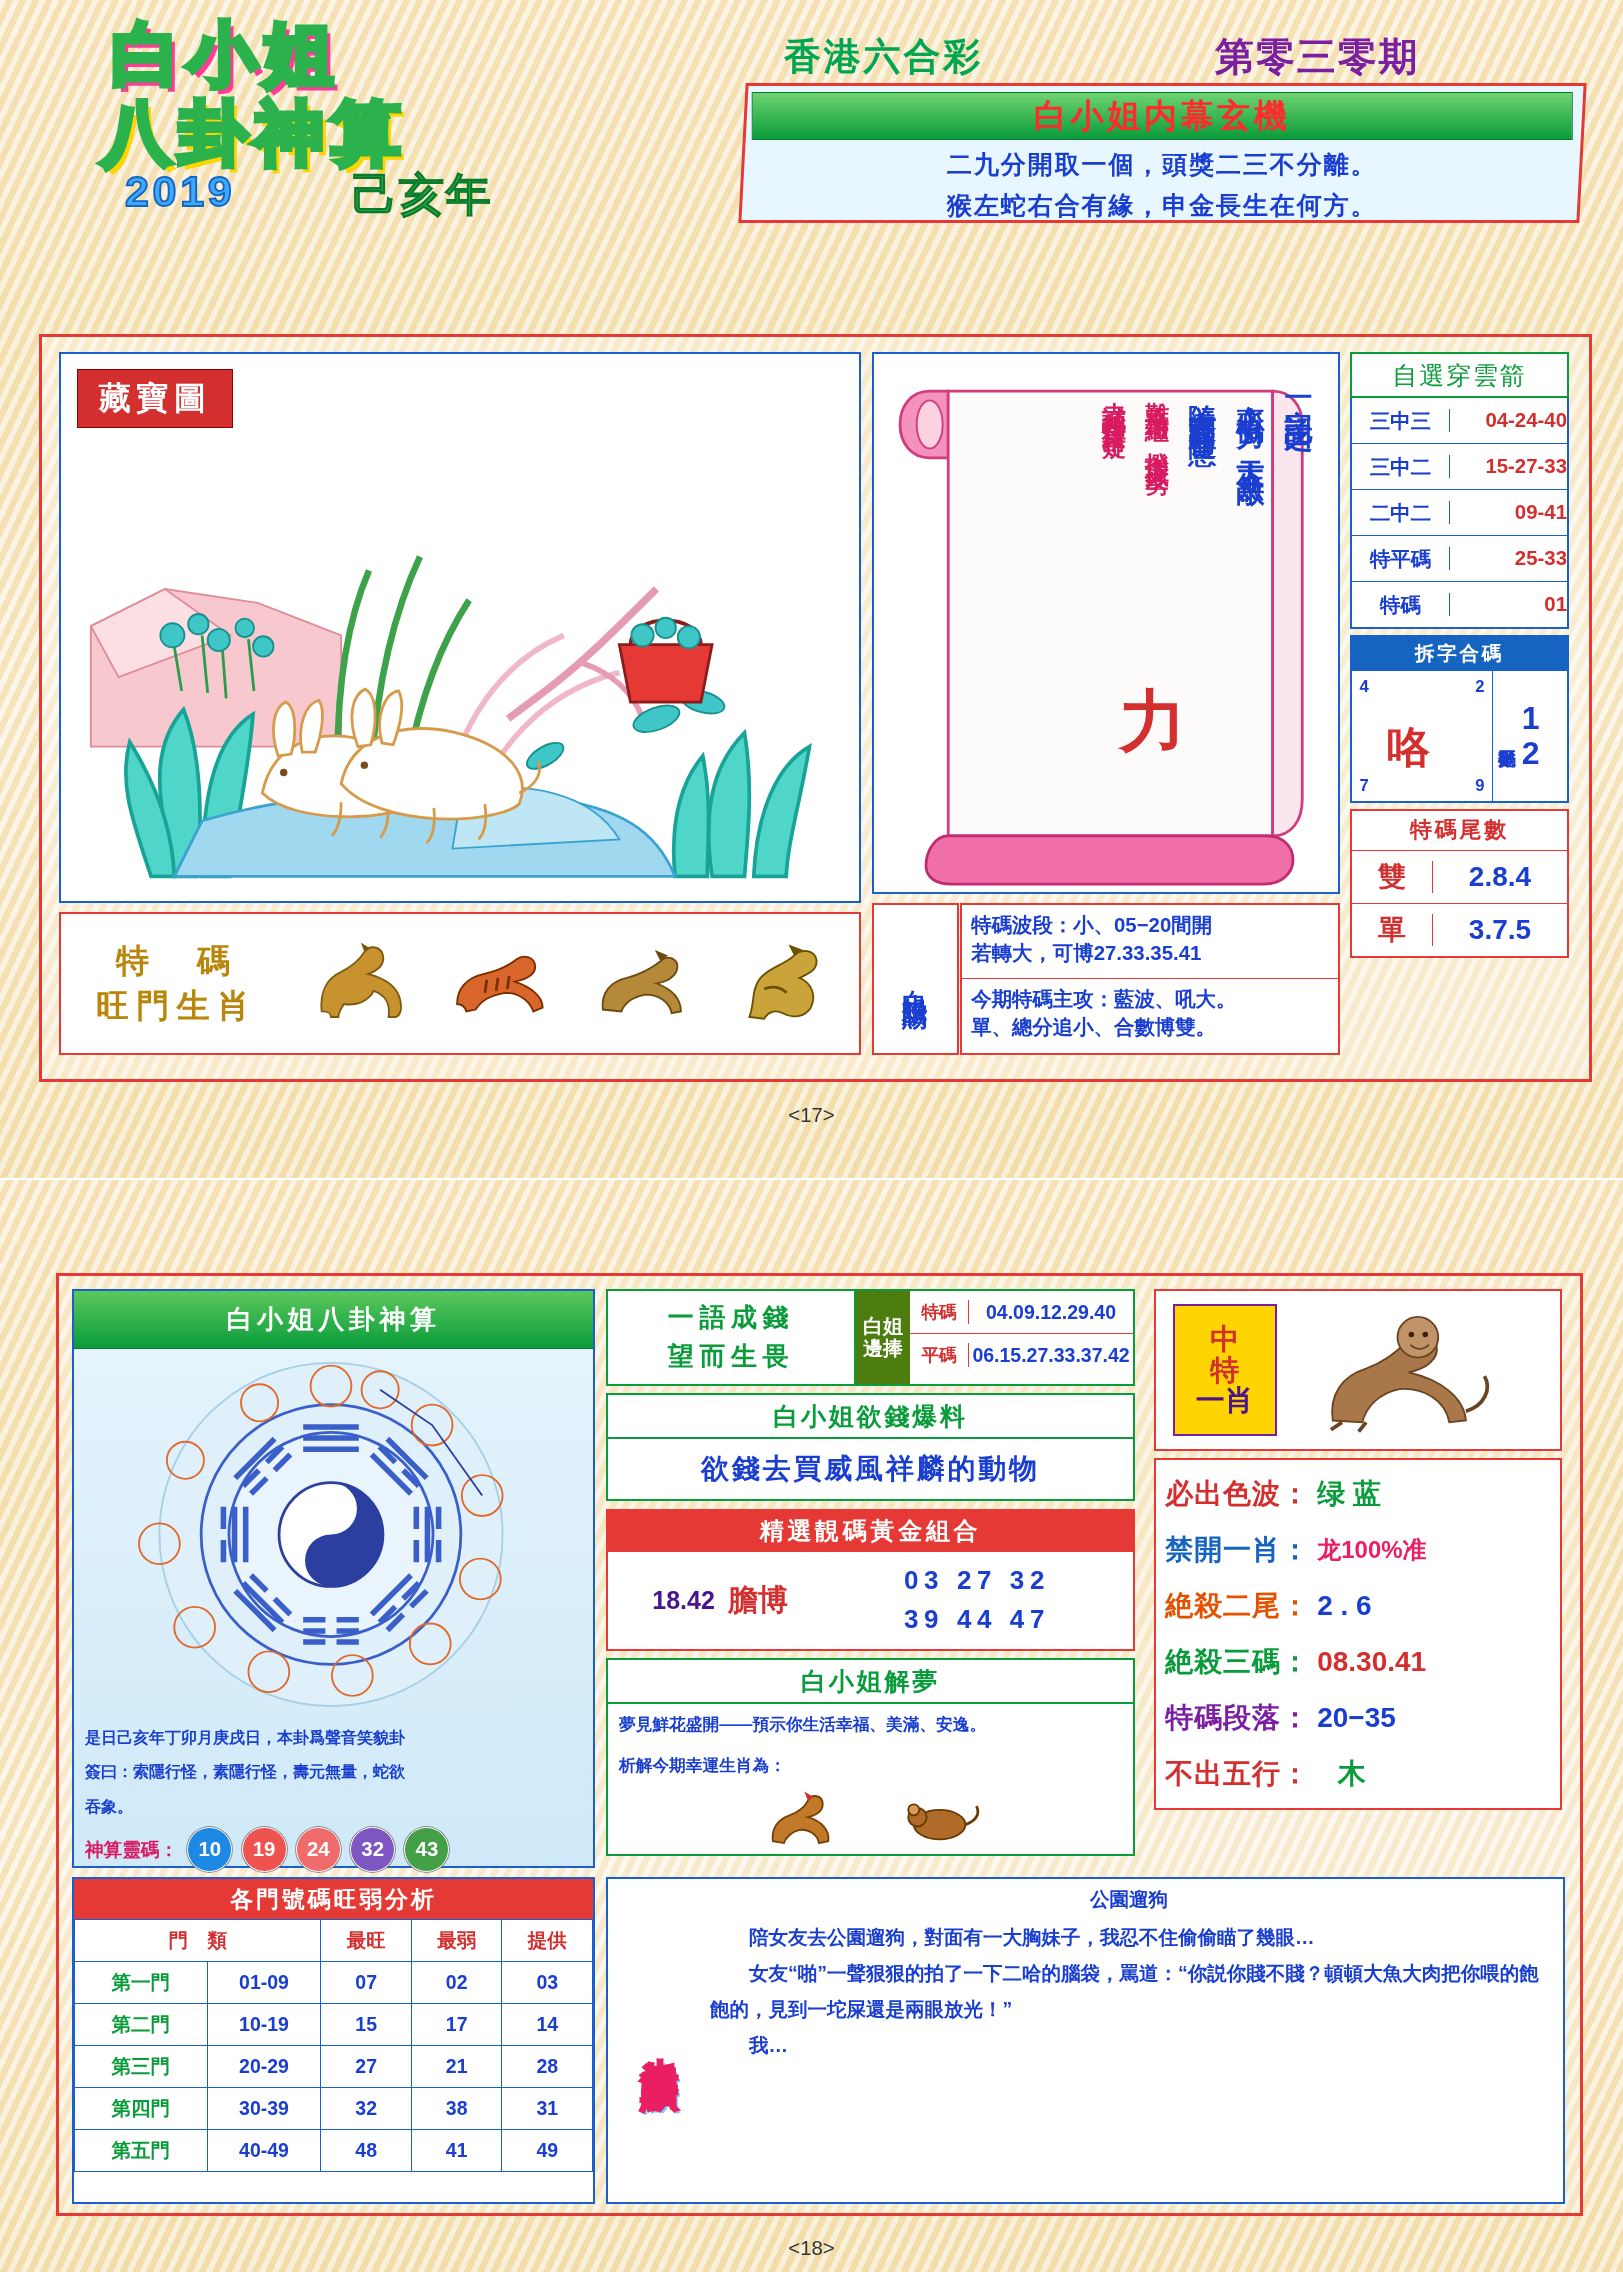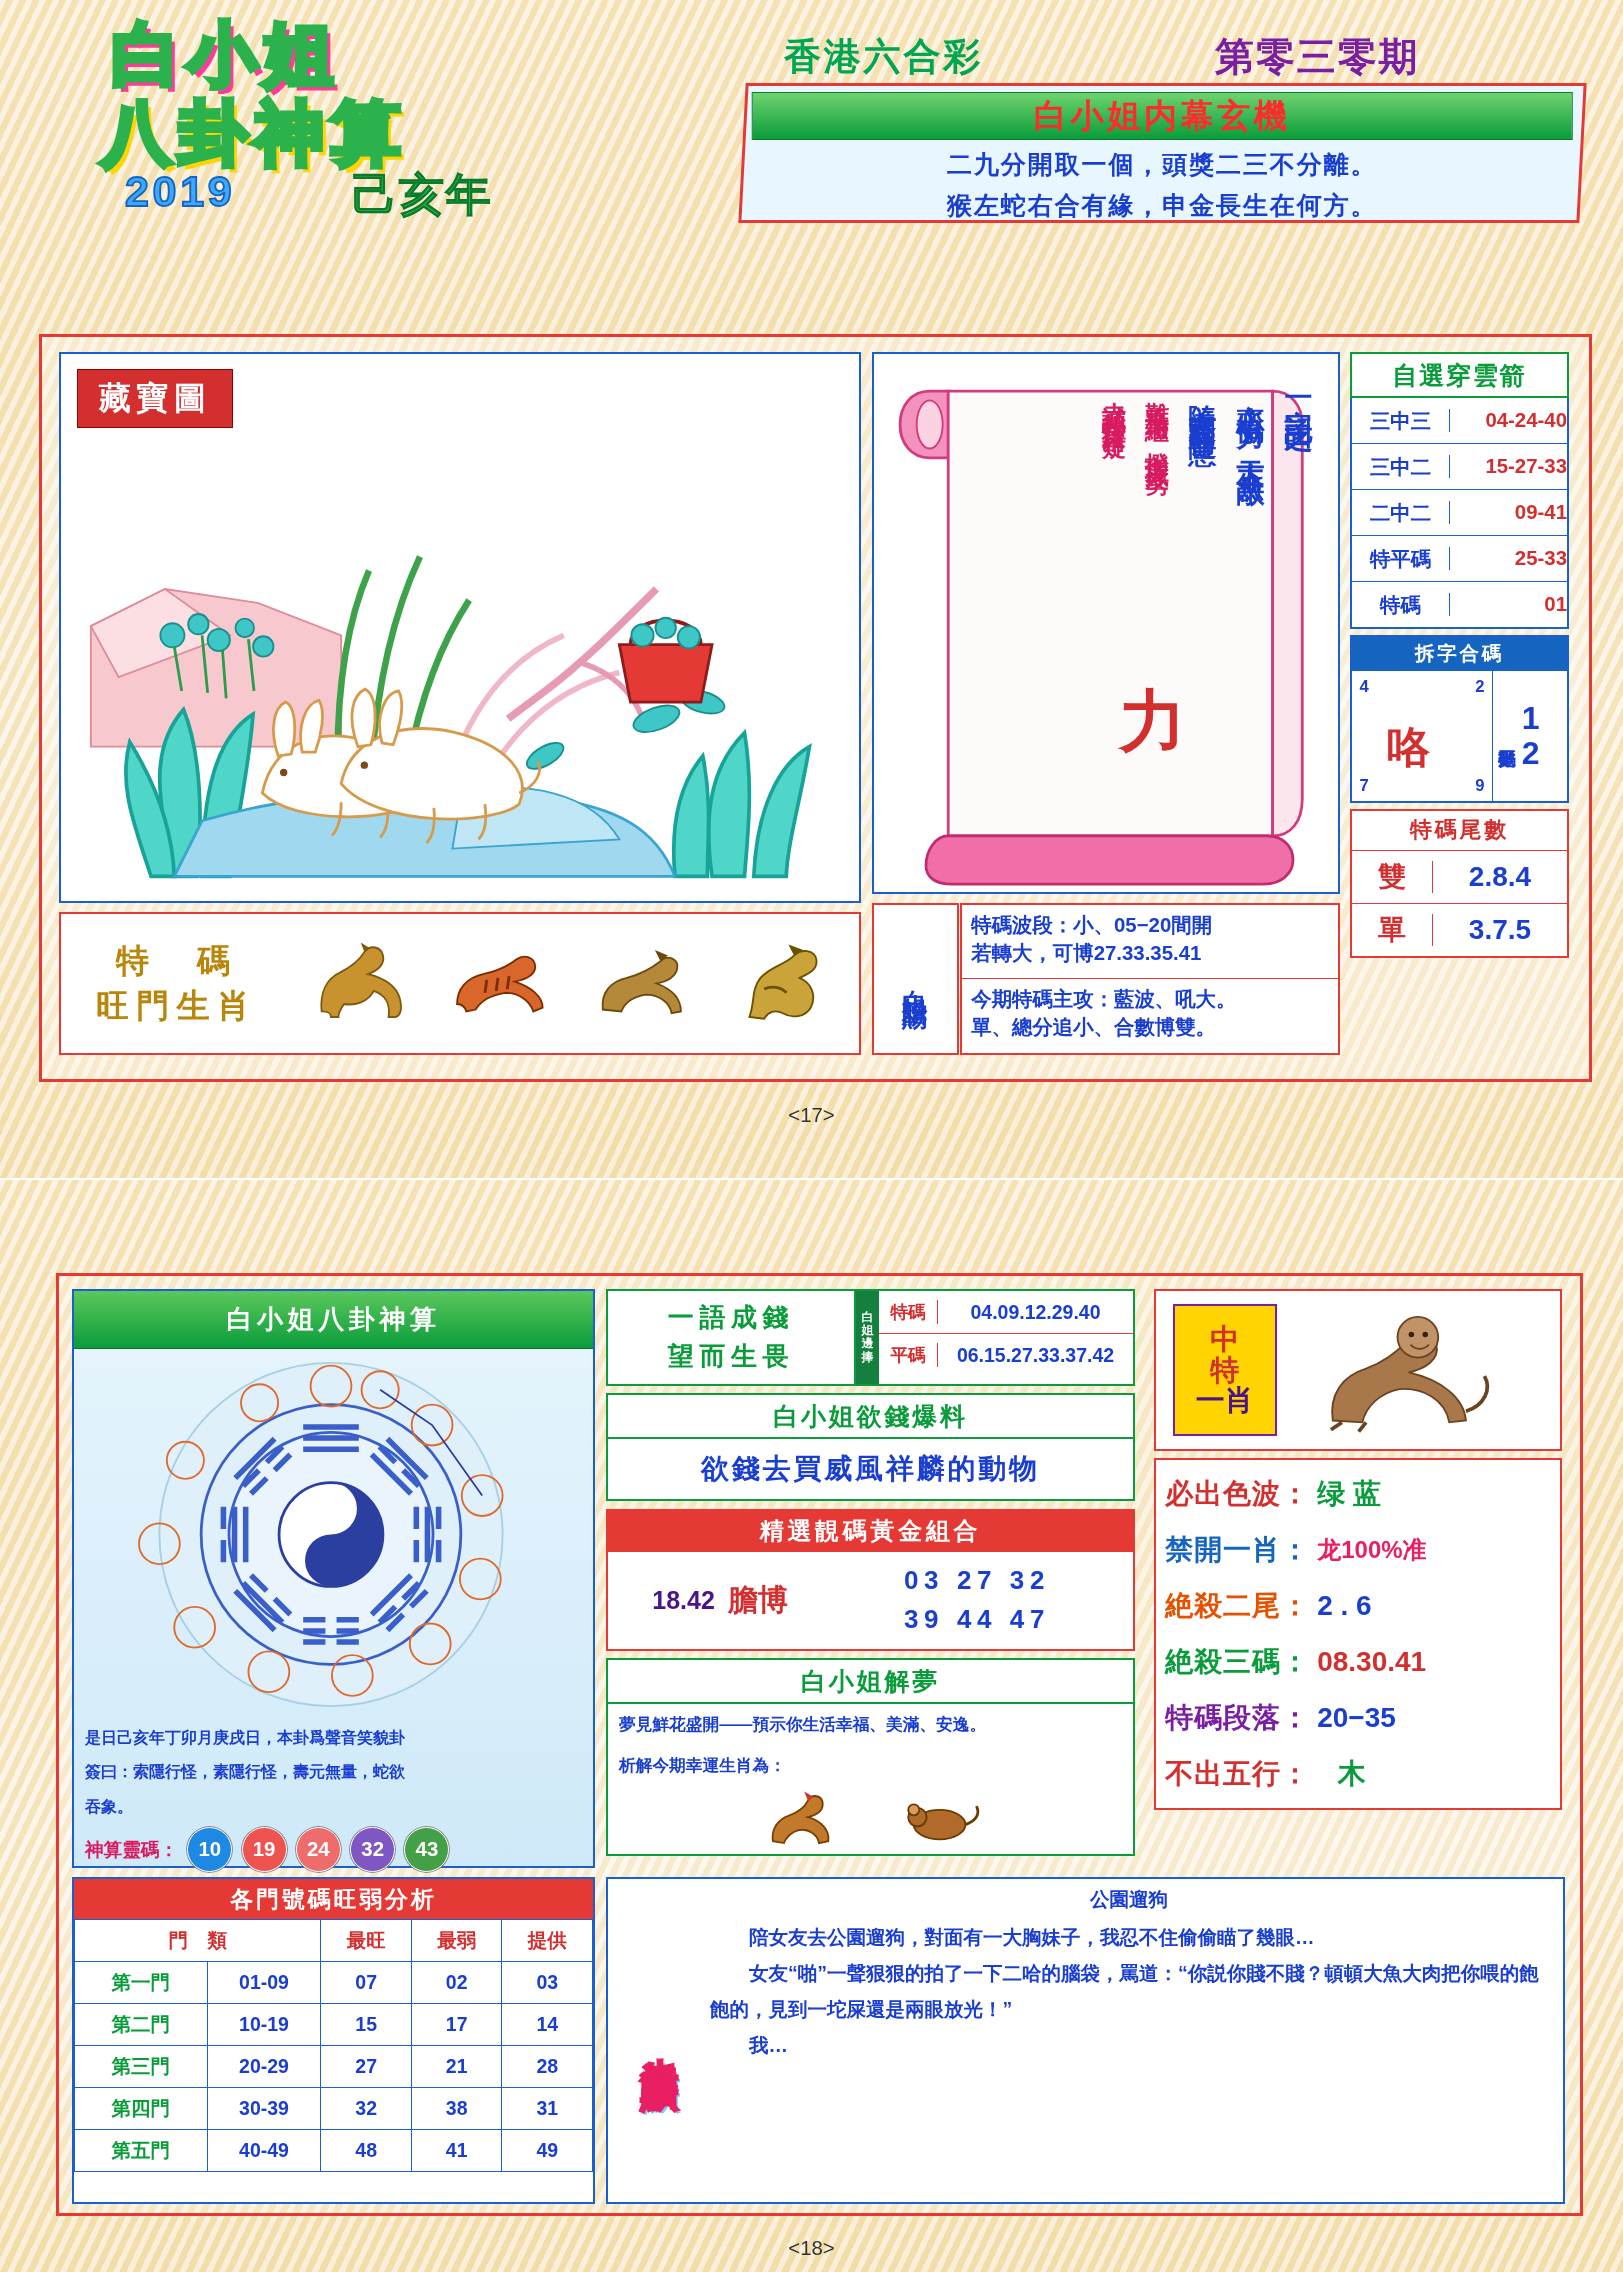--- a/index.html
+++ b/index.html
@@ -118,21 +118,21 @@
     position:absolute;left:918px;top:566px;width:376px;height:148px;
     border:2.8px solid #e53935;background:#fff;
   }
   .gift-row{height:50%;border-bottom:1.9px solid #e53935;padding:7.4px 9.3px;box-sizing:border-box;
     font-size:20.4px;font-weight:bold;color:#1a3fd0;line-height:1.35;}
   .gift-row:last-child{border-bottom:none;}
 
   
   .rcol{position:absolute;left:1308px;top:15px;width:219px;}
   .rhead{
-    background:#ffffff;border:2.8px solid #0a9c3b;color:#0a9c3b;font-size:25px;font-weight:bold;
+    background:#ffffff;border:2.8px solid #0a9c3b;color:#0a9c3b;font-size:25px;font-weight:normal;
     text-align:center;padding:4.6px 0;letter-spacing:1.9px;
   }
   .rtable{border:2.8px solid #1a5fd0;border-top:none;background:#fff;}
   .rrow{display:flex;border-bottom:1.9px solid #1a5fd0;height:45px;align-items:center;}
   .rrow:last-child{border-bottom:none;}
   .rk{width:97px;text-align:center;font-size:20.4px;font-weight:bold;color:#1a3fd0;}
   .rv{flex:1;text-align:right;font-size:20.4px;font-weight:bold;color:#d32f2f;border-left:1.9px solid #1a5fd0;}
 
   .chaizi{margin-top:5.6px;border:2.8px solid #1a5fd0;background:#fff;}
   .chaizi-head{display:flex;}
@@ -178,21 +178,21 @@
   }
 
   .mid-col{position:absolute;left:547px;top:13px;width:529px;}
   .mbox{border:2.8px solid #0a9c3b;background:#fff;margin-bottom:7.4px;}
   .mbox.red{border-color:#e53935;}
   .m-idiom{display:flex;}
   .m-idiom-left{width:246px;padding:7.4px 0;}
   .m-idiom-left div{text-align:center;font-size:26px;font-weight:bold;color:#0a9c3b;letter-spacing:5.6px;line-height:1.5;}
   .m-idiom-right{flex:1;border-left:2.8px solid #0a9c3b;display:flex;}
   .mi-tag{
-    width:23px;background:#15803d;color:#fff;font-size:12px;font-weight:bold;
+    width:54px;background:#4d7c0f;color:#fff;font-size:20px;font-weight:bold;
     display:flex;align-items:center;justify-content:center;text-align:center;line-height:1.1;
   }
   .mi-rows{flex:1;}
   .mi-row{display:flex;height:42px;align-items:center;border-bottom:1.9px solid #e53935;}
   .mi-row:last-child{border-bottom:none;}
   .mi-k{width:58px;text-align:center;font-size:17.6px;font-weight:bold;color:#d32f2f;border-right:1.9px solid #e53935;}
   .mi-v{flex:1;text-align:center;font-size:19.5px;font-weight:bold;color:#1a3fd0;}
 
   .m-head-green{background:#fff;color:#0a9c3b;text-align:center;font-size:25px;font-weight:bold;padding:4.6px 0;border-bottom:2.8px solid #0a9c3b;letter-spacing:2.8px;}
   .m-head-red{background:#e53935;color:#fff;text-align:center;font-size:24px;font-weight:bold;padding:4.6px 0;letter-spacing:3.7px;}

